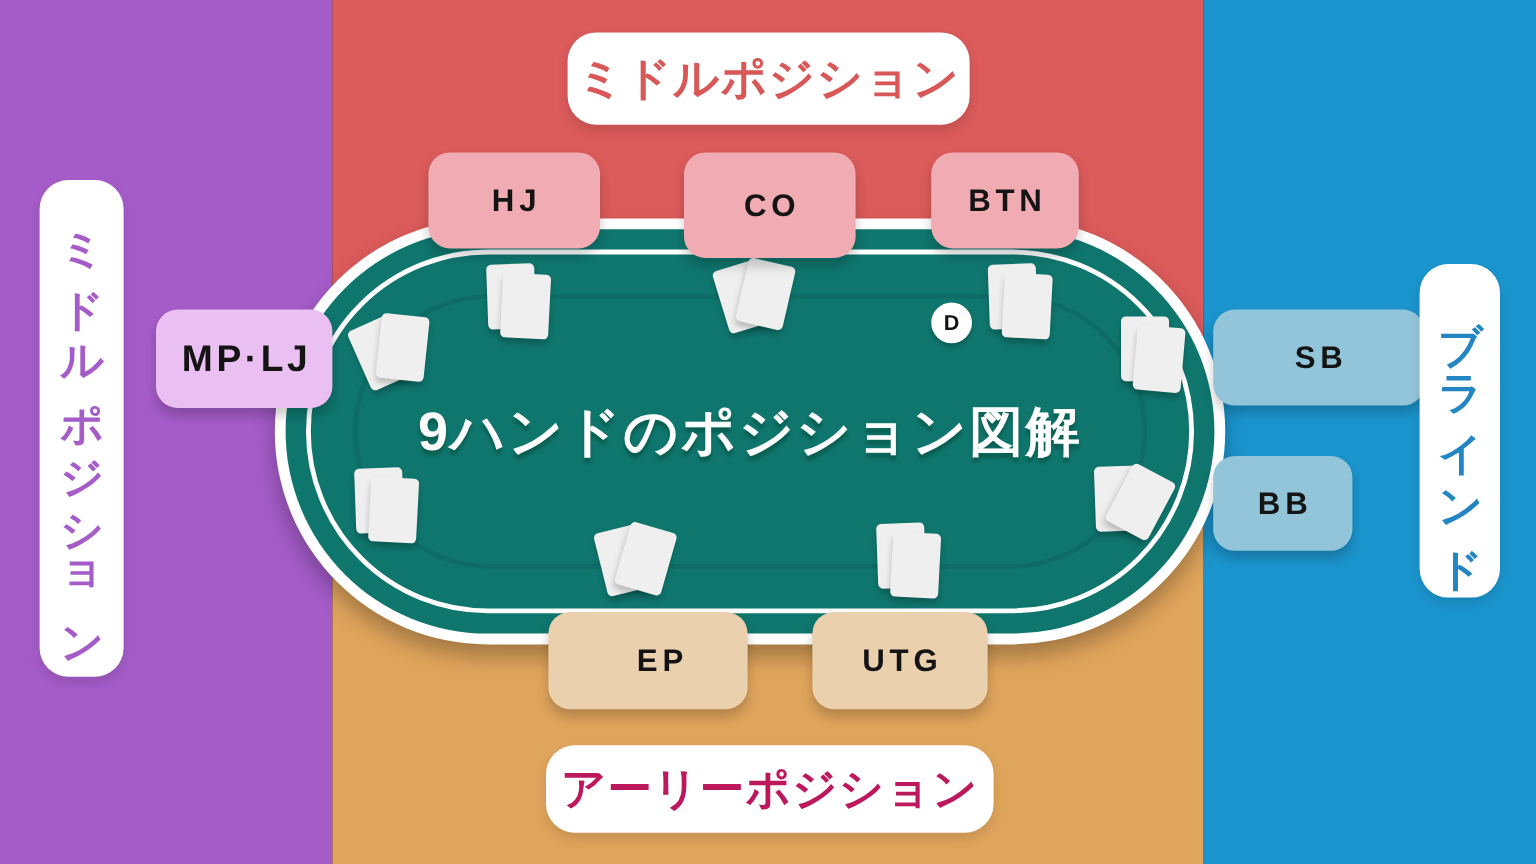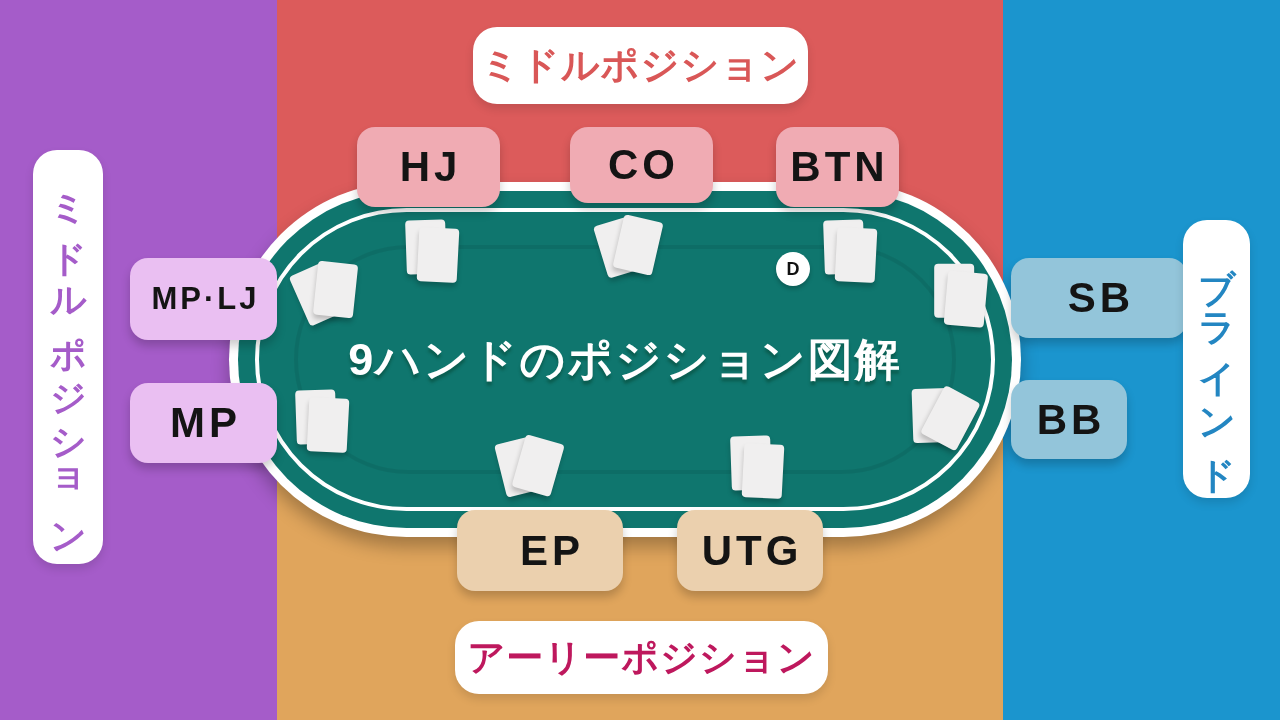--- a/index.html
+++ b/index.html
@@ -37,26 +37,26 @@
     position:absolute;left:0;right:0;top:0;bottom:0;
     display:flex;align-items:center;justify-content:center;
     color:#ffffff;font-size:45px;font-weight:900;letter-spacing:2px;
     text-shadow:0 4px 3px rgba(0,45,22,.35);
     white-space:nowrap;
   }
 
   
   .seat{
     position:absolute;display:flex;align-items:center;justify-content:center;
-    border-radius:18px;color:#141414;font-weight:800;font-size:42px;
+    border-radius:18px;color:#141414;font-weight:800;font-size:26px;
     letter-spacing:4px;text-indent:4px;
     box-shadow:0 6px 10px rgba(0,0,0,.20);
   }
   .seat-hj {left:357px;top:127px;width:143px;height:80px;background:#F0ABB3;}
-  .seat-co {left:570px;top:127px;width:143px;height:76px;background:#F0ABB3;}
+  .seat-co {left:570px;top:127px;width:143px;height:88px;background:#F0ABB3;}
   .seat-btn{left:776px;top:127px;width:123px;height:80px;background:#F0ABB3;}
   .seat-mplj{left:130px;top:258px;width:147px;height:82px;background:#EABFF2;font-size:31px;letter-spacing:3px;}
   .seat-mp {left:130px;top:383px;width:147px;height:80px;background:#EABFF2;}
   .seat-sb {left:1011px;top:258px;width:176px;height:80px;background:#93C5DA;}
   .seat-bb {left:1011px;top:380px;width:116px;height:79px;background:#93C5DA;}
   .seat-ep {left:457px;top:510px;width:146px;height:81px;background:#EBD0AE;padding-left:20px;}
   .seat-utg{left:677px;top:510px;width:146px;height:81px;background:#EBD0AE;}
 
   
   .pill{
@@ -154,21 +154,20 @@
       <div class="card c1"></div>
       <div class="card c2"></div>
     </div>
 
   <div class="dealer">D</div>
 
   <div class="seat seat-hj">HJ</div>
   <div class="seat seat-co">CO</div>
   <div class="seat seat-btn">BTN</div>
   <div class="seat seat-mplj">MP·LJ</div>
-  <div class="seat seat-mp">MP</div>
   <div class="seat seat-sb">SB</div>
   <div class="seat seat-bb">BB</div>
   <div class="seat seat-ep">EP</div>
   <div class="seat seat-utg">UTG</div>
 
   <div class="pill pill-late">ミドルポジション</div>
   <div class="pill pill-early">アーリーポジション</div>
   <div class="pill pill-middle">
     <span class="vtext">ミドルポジション</span>
   </div>

